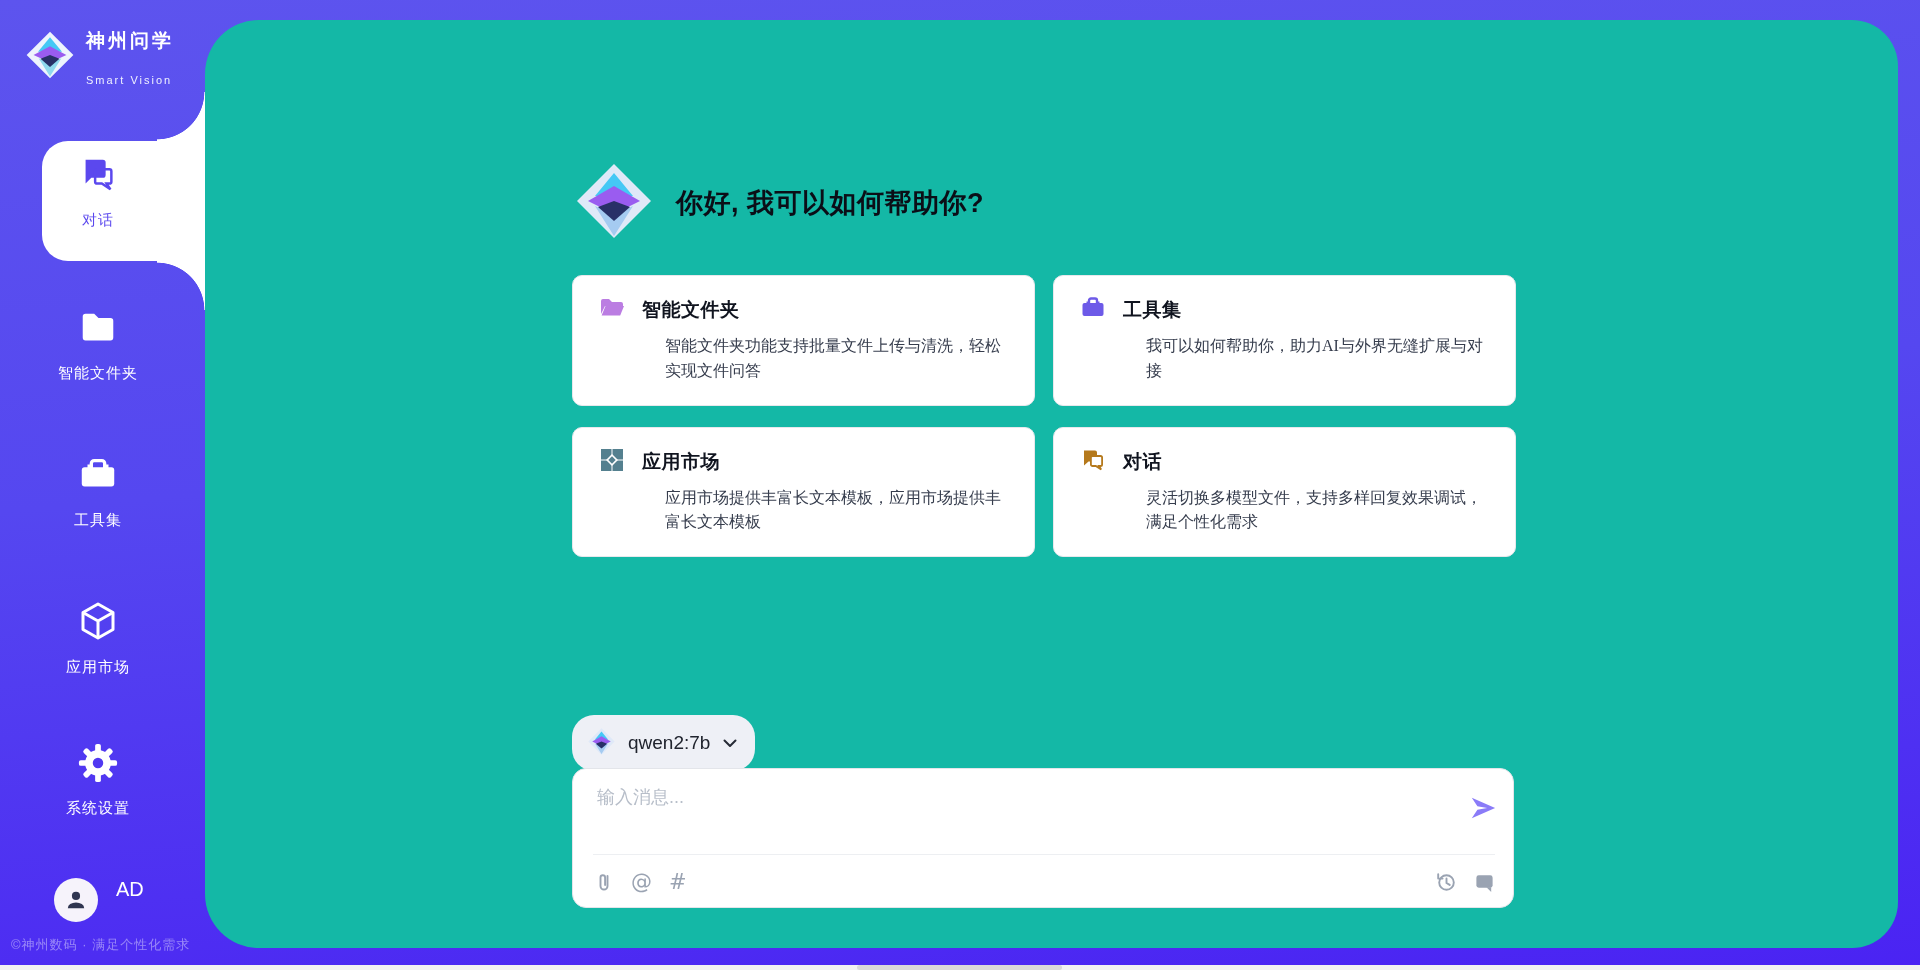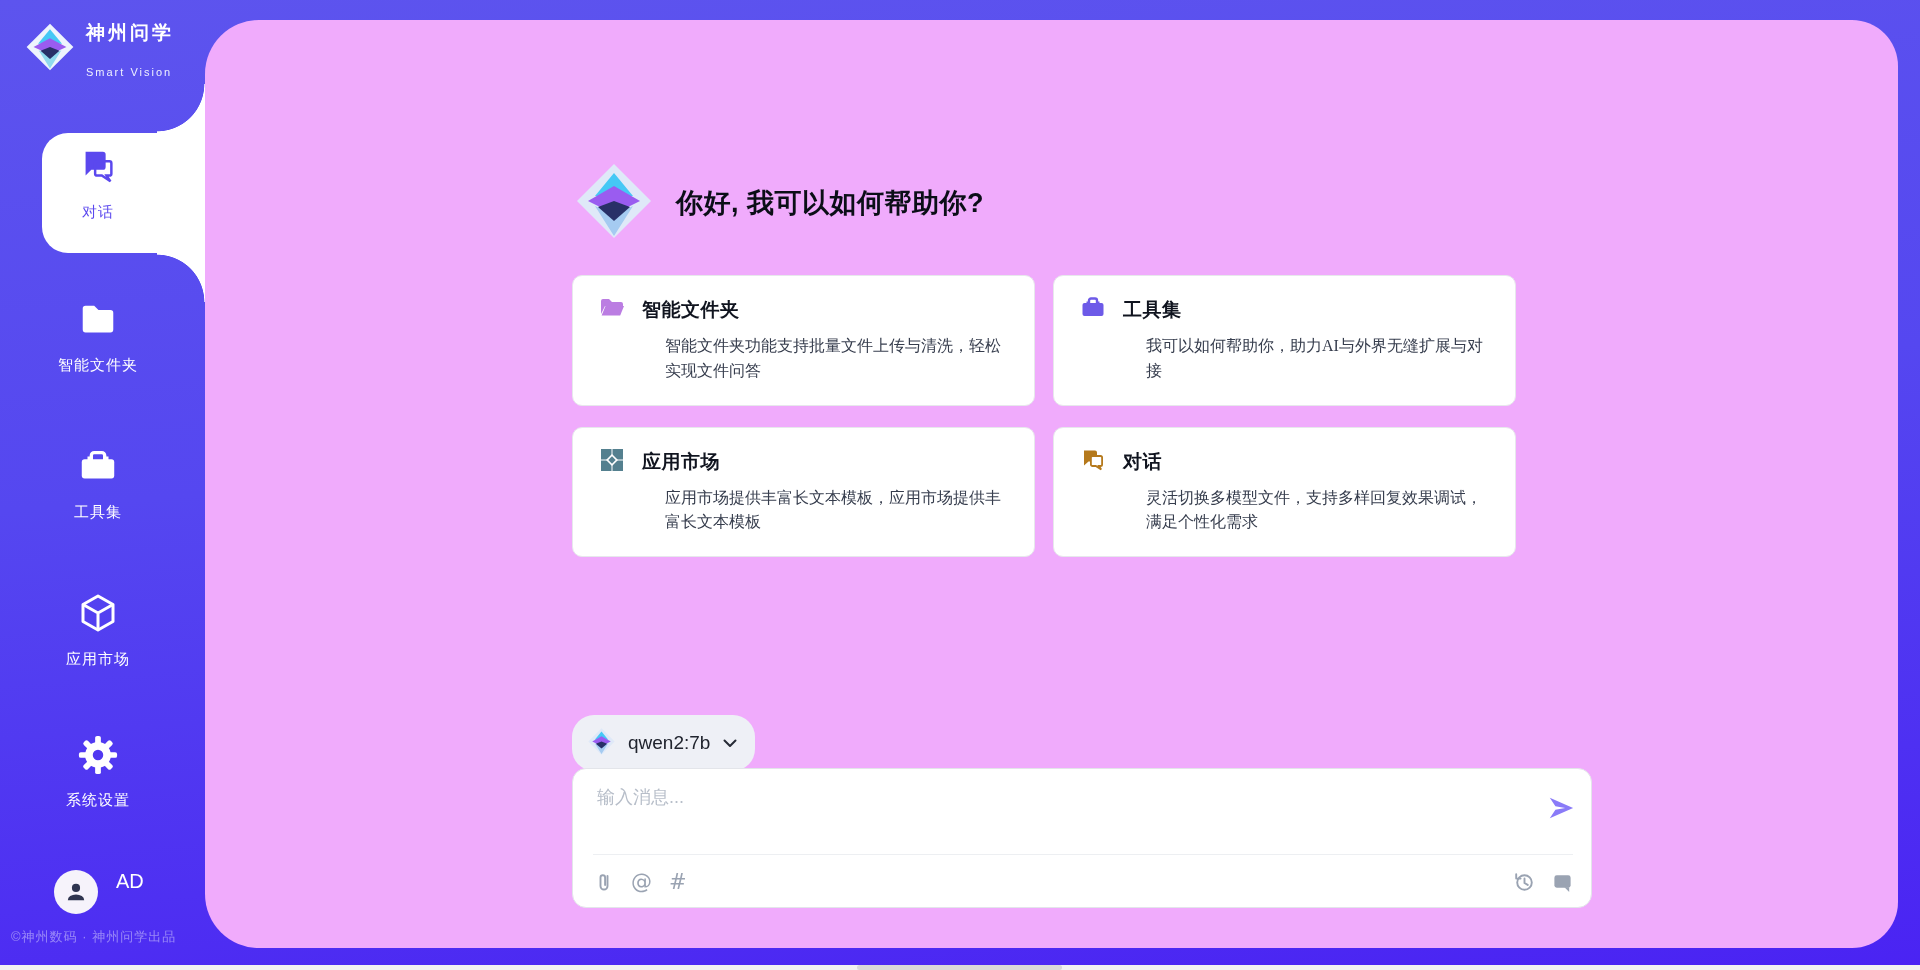--- a/index.html
+++ b/index.html
@@ -3,52 +3,52 @@
 <meta charset="utf-8">
 <style>
   html,body{margin:0;padding:0;}
   body{
     width:1920px;height:970px;overflow:hidden;position:relative;
     background:linear-gradient(175deg,#5d54ee 0%,#5547f0 45%,#4a23f3 100%);
     font-family:"Liberation Sans","DejaVu Sans",sans-serif;
     -webkit-font-smoothing:antialiased;
   }
   
-  .sidebar{position:absolute;left:0;top:0;width:205px;height:695px;z-index:2;}
+  .sidebar{position:absolute;left:0;top:8px;width:205px;height:695px;z-index:2;}
   .brand{position:absolute;left:26px;top:20px;display:flex;align-items:center;gap:12px;}
   .brand-text .cn{color:#fff;font-size:19px;font-weight:700;letter-spacing:3px;}
   .brand-text .en{color:#eef0ff;font-size:11px;letter-spacing:2px;margin-top:20px;}
   .nav-item{position:absolute;left:28px;width:140px;display:flex;flex-direction:column;align-items:center;gap:11px;cursor:pointer;}
   .nav-item .label{color:#ffffff;font-size:15px;letter-spacing:1px;white-space:nowrap;}
   
   .active-blob{position:absolute;left:42px;top:133px;width:175px;height:120px;background:#fff;border-radius:26px 0 0 26px;z-index:1;}
   .fillet-top{position:absolute;left:157px;top:84px;width:48px;height:49px;z-index:1;
     background:radial-gradient(circle 48px at 0 0, rgba(255,255,255,0) 0 47px, #ffffff 47.7px);}
   .fillet-bottom{position:absolute;left:157px;top:253px;width:48px;height:49px;z-index:1;
     background:radial-gradient(circle 48px at 0 100%, rgba(255,255,255,0) 0 47px, #ffffff 47.7px);}
   .nav-item.active{top:146px;z-index:3;}
   .nav-item.active .label{color:#5b48ee;font-weight:500;}
   .user-row{position:absolute;left:54px;top:870px;display:flex;align-items:flex-start;gap:18px;cursor:pointer;}
   .user-avatar{width:44px;height:44px;border-radius:50%;background:#f6f3fb;display:flex;align-items:center;justify-content:center;}
   .user-name{color:#fff;font-size:20px;font-weight:500;}
   .side-footer{position:absolute;left:11px;top:928px;color:rgba(255,255,255,0.42);font-size:13px;letter-spacing:1px;white-space:nowrap;}
   
-  .panel{position:absolute;left:205px;top:20px;right:22px;bottom:22px;background:#f0abfc;
+  .panel{position:absolute;left:205px;top:20px;right:22px;bottom:22px;background:#14b8a6;
     border-radius:54px 46px 46px 54px;z-index:2;}
   .hero{position:absolute;left:371px;top:143px;display:flex;align-items:center;gap:24px;}
   .hero-title{font-size:27px;font-weight:700;color:#0b0e17;letter-spacing:0.5px;}
   .cards{position:absolute;left:367px;top:255px;display:grid;grid-template-columns:463px 463px;column-gap:18px;row-gap:21px;}
   .card{box-sizing:border-box;background:#fff;border:1px solid #e7e8ec;border-radius:10px;padding:19px 26px 21px 26px;min-height:128px;cursor:pointer;}
   .card-head{display:flex;align-items:center;gap:17px;}
   .card-title{font-size:19px;font-weight:700;color:#10141f;letter-spacing:0.5px;}
   .card-desc{margin:9px 0 0 66px;font-size:16px;color:#363d4d;line-height:1.55;max-width:370px;font-family:Liberation Serif, serif;}
   .model-pill{position:absolute;left:367px;top:695px;height:56px;padding:0 18px 0 16px;background:#eef0f6;border-radius:22px;
     display:inline-flex;align-items:center;gap:13px;cursor:pointer;}
   .model-pill .model-name{font-size:19px;color:#20242e;}
-  .composer{position:absolute;left:367px;top:748px;width:1020px;height:140px;box-sizing:border-box;
+  .composer{position:absolute;left:367px;top:748px;width:942px;height:140px;box-sizing:border-box;
     border:1px solid #e3e5ea;border-radius:14px;background:#fff;}
   .composer textarea{position:absolute;left:22px;top:14px;width:860px;height:58px;border:none;outline:none;resize:none;
     font-family:"Liberation Sans","DejaVu Sans",sans-serif;font-size:18px;color:#30384a;background:transparent;}
   .composer textarea::placeholder{color:#b7bec9;}
   .send-btn{position:absolute;right:14px;top:24px;width:32px;height:30px;cursor:pointer;display:flex;align-items:center;justify-content:center;}
   .composer-divider{position:absolute;left:20px;right:18px;top:85px;height:1px;background:#edeff2;}
   .composer-bar{position:absolute;left:21px;right:18px;top:97px;height:32px;display:flex;align-items:center;justify-content:space-between;}
   .bar-left,.bar-right{display:flex;align-items:center;gap:17px;}
   .bar-icon{color:#9aa3b2;font-size:21px;line-height:1;cursor:pointer;display:flex;align-items:center;}
   .glyph{font-family:"DejaVu Sans",sans-serif;font-weight:500;}
@@ -144,21 +144,21 @@
   <div class="user-row">
     <span class="user-avatar">
       <svg width="30" height="30" viewBox="0 0 44 44">
         <circle cx="22" cy="16" r="6" fill="#2f3550"></circle>
         <path d="M10 34 a12 8.5 0 0 1 24 0 z" fill="#2f3550"></path>
       </svg>
     </span>
     <span class="user-name">AD</span>
   </div>
 
-  <div class="side-footer">©神州数码 · 神州问学出品</div>
+  <div class="side-footer">©神州数码 · 满足个性化需求</div>
 </div>
 
 <div class="panel">
 
   <div class="hero">
     <span>
       <svg width="76" height="76" viewBox="0 0 76 76">
         <polygon points="38,1 75,38 38,75 1,38" fill="#dfe9f8"></polygon>
         <polygon points="38,10 57,33 19,33" fill="#45c8f5"></polygon>
         <polygon points="38,52 57,43 38,73 19,43" fill="#a5cbf1"></polygon>

